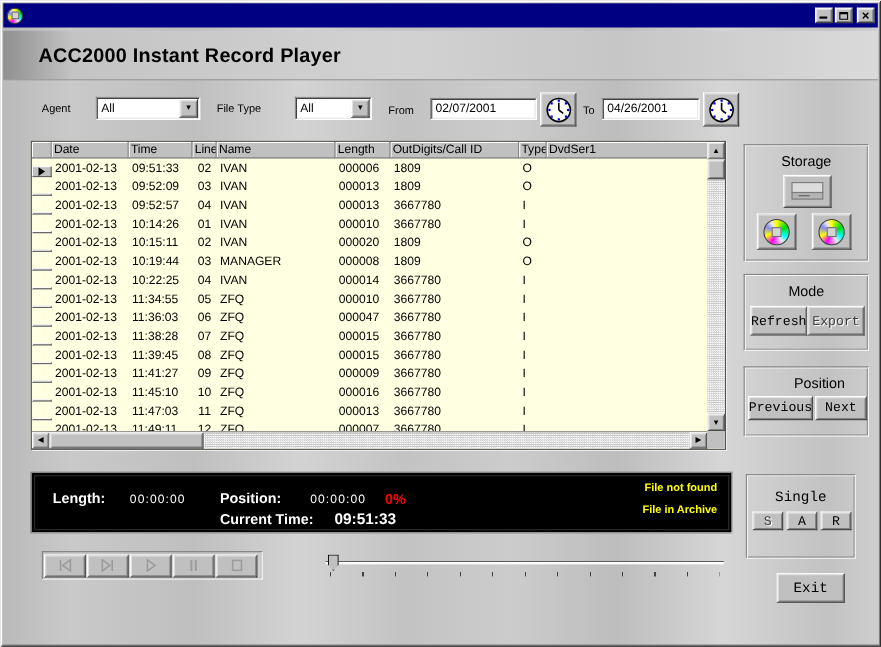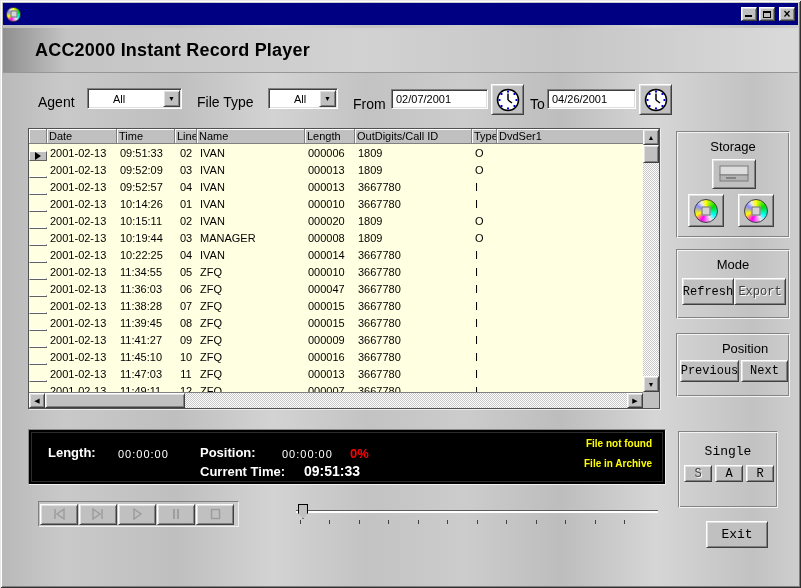--- a/index.html
+++ b/index.html
@@ -25,22 +25,22 @@
   .glyph-max { width:8px; height:7px; border:1px solid #000; border-top:2px solid #000; }
   .glyph-close { font-weight:bold; font-size:12px; line-height:10px; }
 
   
   .banner { position:absolute; left:3px; top:28px; right:3px; height:45px;
     background:linear-gradient(90deg,#8f8f8f 0,#c4c4c4 8%,#d2d2d2 45%,#c6c6c6 70%,#dadada 100%);
     border-bottom:1px solid #979797; display:flex; align-items:center; }
   .banner-title { font-size:18px; font-weight:bold; margin-left:32px; letter-spacing:0.2px; }
 
   
-  .flabel { position:absolute; font-size:14px; }
-  .sunken { background:#fff; border:1px solid; border-color:#808080 #fff #fff #808080; box-shadow: inset 1px 1px 0 #404040, inset -1px -1px 0 #dfdfdf; padding-left: 21px; }
+  .flabel { position:absolute; font-size:10px; }
+  .sunken { background:#fff; border:1px solid; border-color:#808080 #fff #fff #808080; box-shadow: inset 1px 1px 0 #404040, inset -1px -1px 0 #dfdfdf; }
   .combo { position:absolute; height:21px; display:flex; align-items:center; }
   .combo .val { flex:1; padding-left:4px; font-size:11px; }
   .combo .arrowbtn { width:17px; height:17px; margin-right:1px; background:#c0c0c0; border:1px solid; border-color:#fff #404040 #404040 #fff;
       box-shadow: inset 1px 1px 0 #e0e0e0, inset -1px -1px 0 #808080; display:flex; align-items:center; justify-content:center; }
   .combo .arrowbtn span { font-size:7px; line-height:7px; }
   .datefield { position:absolute; height:20px; display:flex; align-items:center; padding-left:4px; font-size:11px; }
   .clockbtn { position:absolute; width:33px; height:31px; background:#c0c0c0; border:1px solid; border-color:#fff #404040 #404040 #fff;
       box-shadow: inset 1px 1px 0 #e0e0e0, inset -1px -1px 0 #808080; display:flex; align-items:center; justify-content:center; }
 
   

